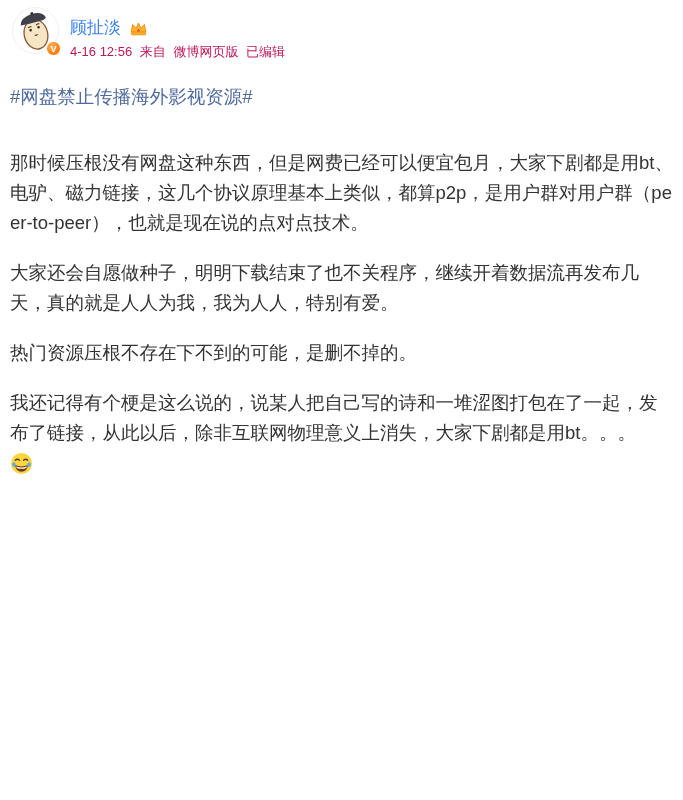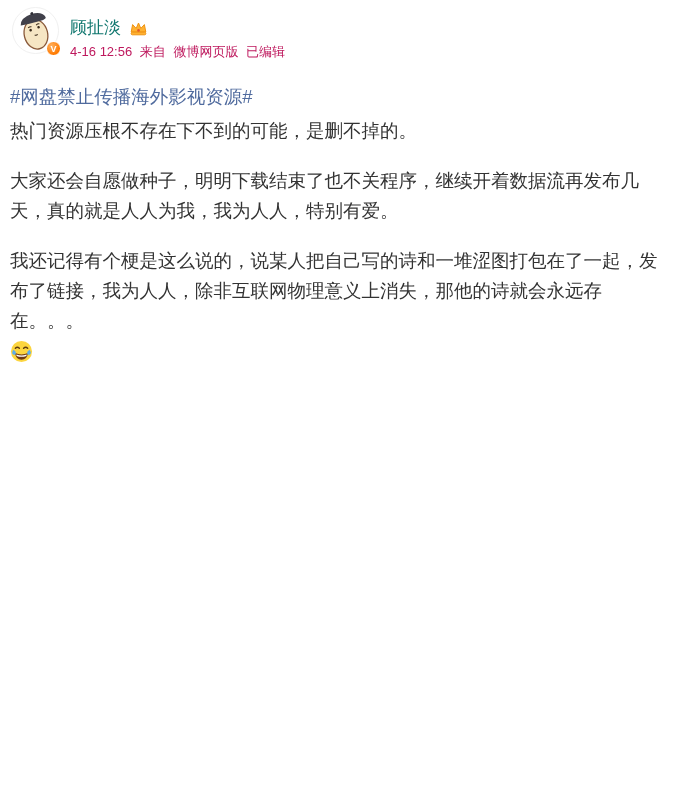--- a/index.html
+++ b/index.html
@@ -24,41 +24,41 @@
     width: 15px; height: 15px; border-radius: 50%;
     background: radial-gradient(circle at 35% 30%, #ffb05e, #ff7a00 70%);
     border: 1.5px solid #ffffff;
     color: #fff; font-size: 9px; font-weight: bold;
     display: flex; align-items: center; justify-content: center;
     font-family: "Liberation Sans", sans-serif;
   }
   .user-block { position: absolute; left: 70px; top: 17px; }
   .name-row { display: flex; align-items: center; }
   .username {
-    font-size: 17px; color: #0f766e; line-height: 22px; cursor: pointer;
+    font-size: 17px; color: #3b82f6; line-height: 22px; cursor: pointer;
     text-decoration: none;
   }
   .crown-icon { margin-left: 8px; display: inline-flex; }
   .meta-row {
     margin-top: 5px; font-size: 13px; color: #be185d; line-height: 16px;
     white-space: nowrap;
   }
   .meta-row span { margin-right: 4px; }
   .meta-row .clickable { cursor: pointer; }
 
   
   .content {
     padding: 0 10px; font-size: 18.5px; line-height: 30px; color: #333333;
     letter-spacing: 0;
   }
   .hashtag {
     color: #506b9e; text-decoration: none; cursor: pointer;
     display: inline-block;
   }
-  .hashtag-line { margin-bottom: 4px; }
+  .hashtag-line { margin-bottom: 36px; }
   .content p { margin: 0 0 20px 0; word-break: break-all; }
   .content p:last-of-type { margin-bottom: 0; }
   .emoji-row { height: 30px; display: flex; align-items: center; }
   .emoji-row svg { display: block; }
 </style>
 </head>
 <body>
 
 <div class="post">
 
@@ -98,23 +98,24 @@
         <span class="clickable">已编辑</span>
       </div>
     </div>
   </div>
 
   <div class="content">
     <div class="hashtag-line">
       <a class="hashtag">#网盘禁止传播海外影视资源#</a>
     </div>
 
+    <p>那时候压根没有网盘这种东西，但是网费已经可以便宜包月，大家下剧都是用bt、电驴、磁力链接，这几个协议原理基本上类似，都算p2p，是用户群对用户群（peer-to-peer），也就是现在说的点对点技术。</p>
+    <p>大家还会自愿做种子，明明下载结束了也不关程序，继续开着数据流再发布几天，真的就是人人为我，我为人人，特别有爱。</p>
     <p>热门资源压根不存在下不到的可能，是删不掉的。</p>
-    <p>大家还会自愿做种子，明明下载结束了也不关程序，继续开着数据流再发布几天，真的就是人人为我，我为人人，特别有爱。</p>
-    <p>我还记得有个梗是这么说的，说某人把自己写的诗和一堆涩图打包在了一起，发布了链接，我为人人，除非互联网物理意义上消失，那他的诗就会永远存在。。。</p>
+    <p>我还记得有个梗是这么说的，说某人把自己写的诗和一堆涩图打包在了一起，发布了链接，从此以后，除非互联网物理意义上消失，大家下剧都是用bt。。。</p>
 
     <div class="emoji-row">
       <span>
         <svg width="23" height="23" viewBox="0 0 24 24">
           <circle cx="12" cy="12" r="11" fill="#fcd53f"></circle>
           <path d="M5.2,13.5 Q12,16.5 18.8,13.5 Q17.8,20.5 12,20.5 Q6.2,20.5 5.2,13.5 Z" fill="#6e3a12"></path>
           <path d="M6.6,15.2 Q12,17.4 17.4,15.2 L17.1,16.6 Q12,18.4 6.9,16.6 Z" fill="#ffffff"></path>
           <path d="M5.6,8.6 Q7.6,6.6 9.8,8.6" stroke="#5c3a11" stroke-width="1.5" fill="none" stroke-linecap="round"></path>
           <path d="M14.2,8.6 Q16.4,6.6 18.4,8.6" stroke="#5c3a11" stroke-width="1.5" fill="none" stroke-linecap="round"></path>
           <path d="M3.6,10.2 Q1.2,13.6 3.2,15.2 Q5.4,16.6 6.2,13.8 Q6.6,11.8 3.6,10.2 Z" fill="#5dadec"></path>

